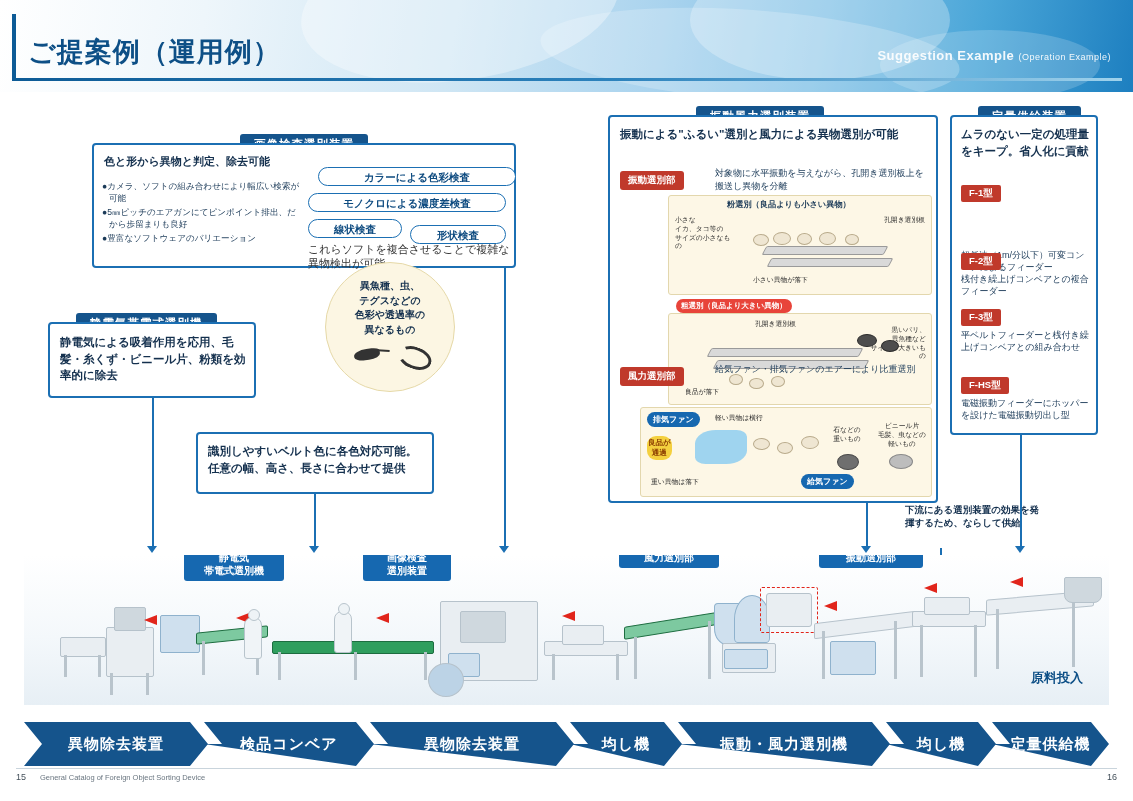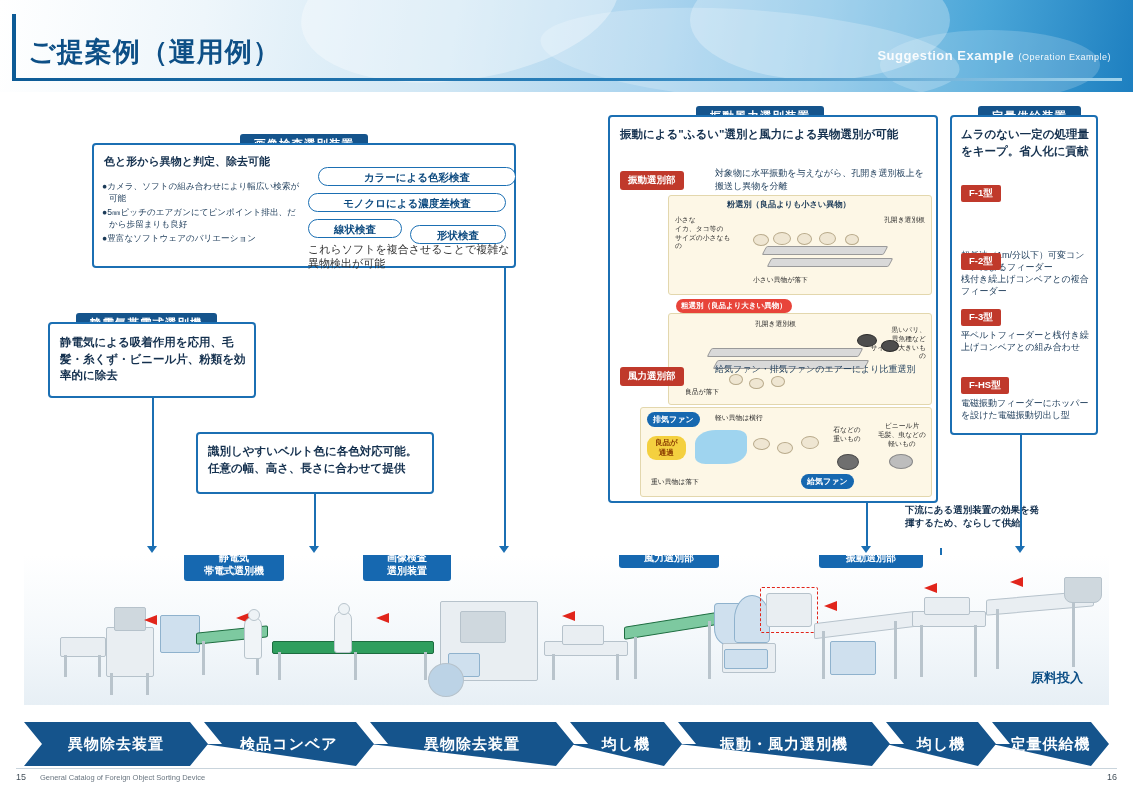--- a/index.html
+++ b/index.html
@@ -219,21 +219,21 @@
     padding: 2px 6px;
     border-radius: 9px;
     white-space: nowrap;
   }
   .yellow-round-tag {
     position: absolute;
     background: #f4d03f;
     color: #8a3b00;
     font-size: 7.5px;
     font-weight: bold;
-    padding: 2px 8px;
+    padding: 2px 1px;
     border-radius: 9px;
     white-space: nowrap;
   }
   .plate {
     position: absolute;
     background: #d9d9d9;
     border: 1px solid #9a9a9a;
     border-radius: 2px;
     transform: skewX(-28deg);
   }
@@ -428,20 +428,28 @@
       <li>●5㎜ピッチのエアガンにてピンポイント排出、だから歩留まりも良好</li>
       <li>●豊富なソフトウェアのバリエーション</li>
     </ul>
     <div class="pill" style="left:224px; top:22px; width:198px;">カラーによる色彩検査</div>
     <div class="pill" style="left:214px; top:48px; width:198px;">モノクロによる濃度差検査</div>
     <div class="pill" style="left:214px; top:74px; width:94px;">線状検査</div>
     <div class="pill" style="left:316px; top:80px; width:96px;">形状検査</div>
     <div class="note">これらソフトを複合させることで複雑な異物検出が可能</div>
   </div>
 
+  <div id="circle-note">
+    <div class="t" style="white-space:pre-line;">異魚種、虫、
+テグスなどの
+色彩や透過率の
+異なるもの</div>
+    <div class="bug1"></div>
+    <div class="bug2"></div>
+  </div>
 
   <div class="box-title" style="left:76px; top:313px;">静電気帯電式選別機</div>
   <div class="box" id="box-static">
     <div class="txt">静電気による吸着作用を応用、毛髪・糸くず・ビニール片、粉類を効率的に除去</div>
   </div>
 
   <div class="box" id="box-belt">
     <div class="txt" style="white-space:pre-line;">識別しやすいベルト色に各色対応可能。
 任意の幅、高さ、長さに合わせて提供</div>
   </div>

